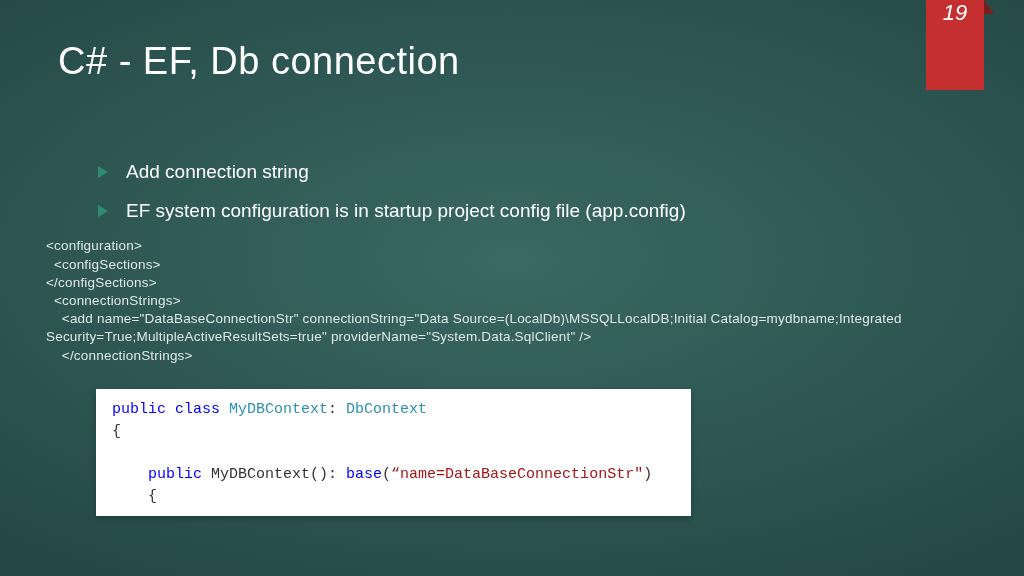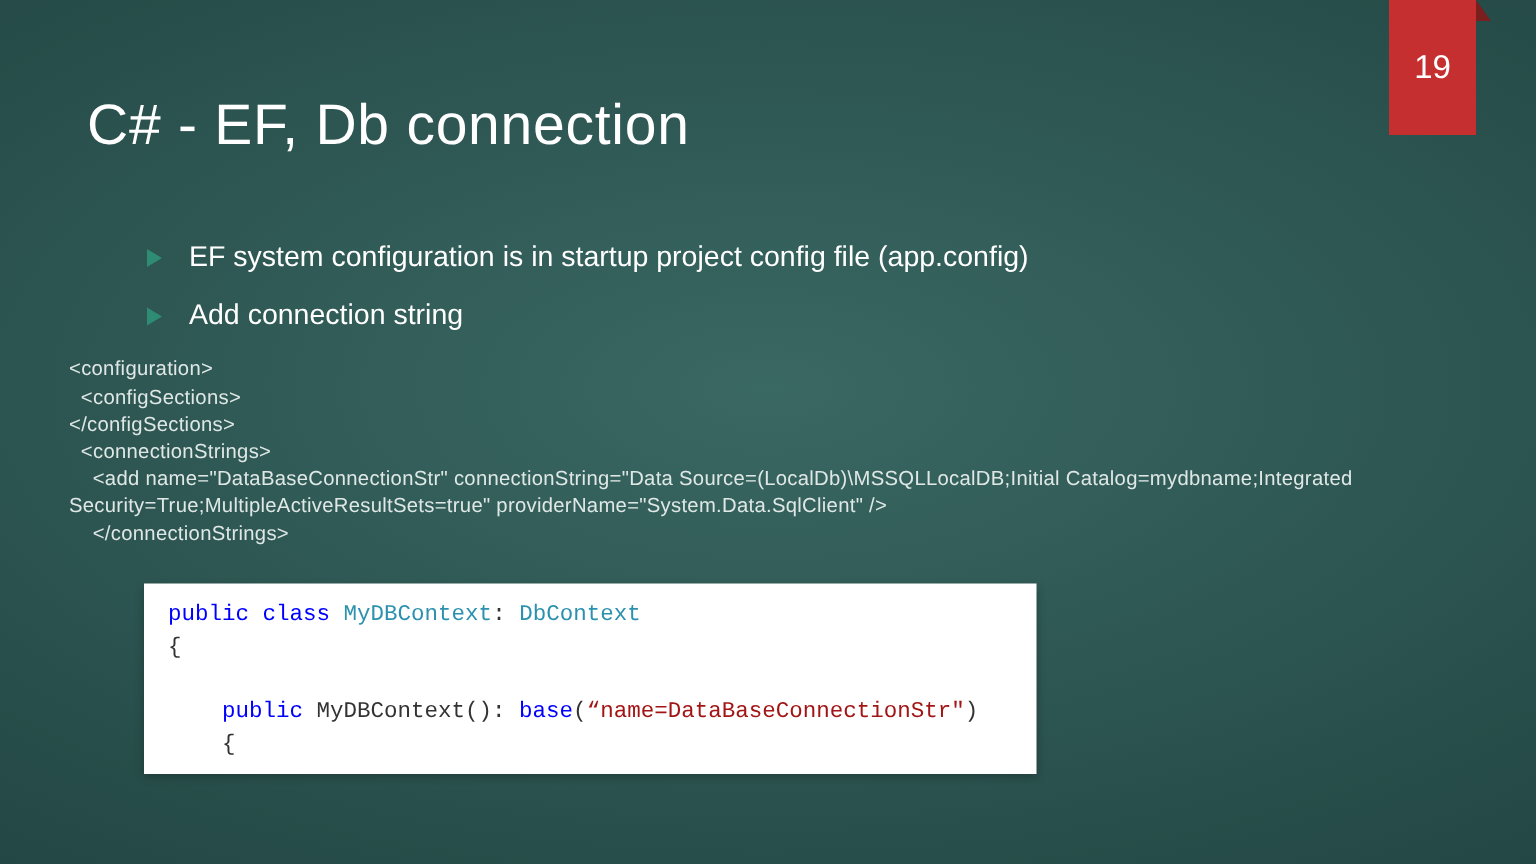--- a/index.html
+++ b/index.html
@@ -12,46 +12,46 @@
   }
 
   .page-number-tab {
     position: absolute;
     top: 0;
     right: 40px;
     width: 58px;
     height: 90px;
     background: #c62f2f;
     display: flex;
-    align-items: center;
+    align-items: flex-start;
     justify-content: center;
     font-size: 22px;
     color: #ffffff;
     font-weight: 300;
+    font-style: italic;
   }
   .page-number-tab::after {
     content: "";
     position: absolute;
     right: -10px;
     top: 0;
     width: 10px;
     height: 14px;
     background: #7a1e1e;
     clip-path: polygon(0 0, 0 100%, 100% 100%);
   }
 
   .slide-title {
     position: absolute;
     top: 40px;
     left: 58px;
     font-size: 38px;
     font-weight: 300;
     letter-spacing: 0.5px;
     color: #ffffff;
-    margin-top: 23px;
   }
 
   .content {
     position: absolute;
     top: 160px;
     left: 58px;
     right: 40px;
   }
 
   ul.bullets {
@@ -114,25 +114,25 @@
   <span>19</span>
 </div>
 
 <h1 class="slide-title">C# - EF, Db connection</h1>
 
 <div class="content">
 
   <ul class="bullets">
     <li>
       <span class="tri"></span>
-      <span>EF system configuration is in startup project config file (app.config)</span>
+      <span>Add connection string</span>
     </li>
     <li>
       <span class="tri"></span>
-      <span>Add connection string</span>
+      <span>EF system configuration is in startup project config file (app.config)</span>
     </li>
   </ul>
 
   <div class="config-block">&lt;configuration&gt;
   &lt;configSections&gt;
 &lt;/configSections&gt;
   &lt;connectionStrings&gt;
     &lt;add name="DataBaseConnectionStr" connectionString="Data Source=(LocalDb)\MSSQLLocalDB;Initial Catalog=mydbname;Integrated Security=True;MultipleActiveResultSets=true" providerName="System.Data.SqlClient" /&gt;
     &lt;/connectionStrings&gt;</div>
 

